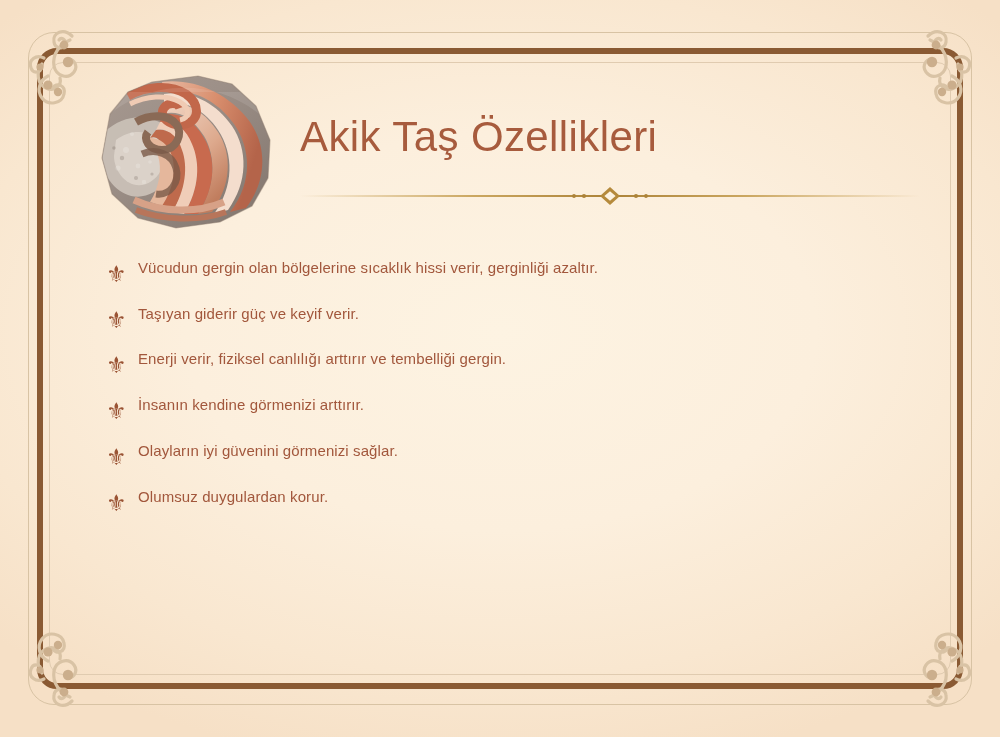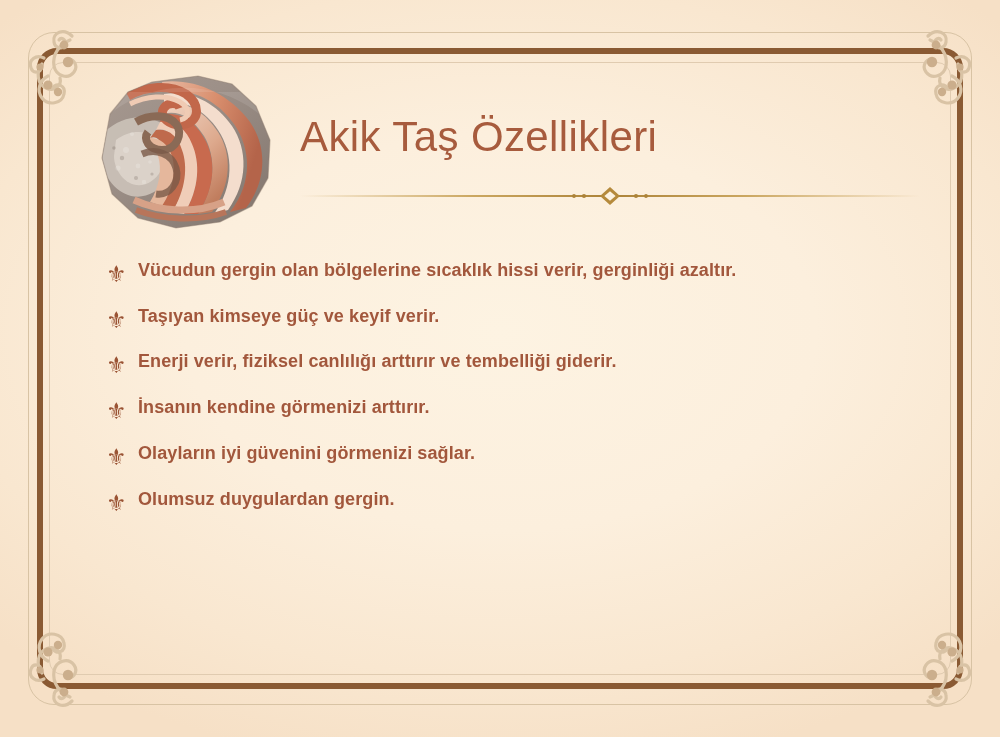--- a/index.html
+++ b/index.html
@@ -123,24 +123,24 @@
     width: 32px;
     font-size: 23px;
     line-height: 1.38;
     color: #9a5334;
     text-align: left;
     margin-top: 1px;
     user-select: none;
   }
   .feature-text {
     flex: 1 1 auto;
-    font-size: 18px;
+    font-size: 15px;
     line-height: 1.38;
     color: #a2573c;
-    font-weight: 700;
+    font-weight: 400;
     letter-spacing: 0.1px;
   }
 </style>
 </head>
 <body>
 
 <div class="card">
 
   <div class="frame-outer"></div>
   <div class="frame-thick"></div>
@@ -319,33 +319,33 @@
     </div>
   </div>
 
   <ul class="features">
     <li class="feature">
       <span class="bullet">⚜</span>
       <span class="feature-text">Vücudun gergin olan bölgelerine sıcaklık hissi verir, gerginliği azaltır.</span>
     </li>
     <li class="feature">
       <span class="bullet">⚜</span>
-      <span class="feature-text">Taşıyan kimseye güç ve keyif verir.</span>
-    </li>
-    <li class="feature">
-      <span class="bullet">⚜</span>
-      <span class="feature-text">Enerji verir, fiziksel canlılığı arttırır ve tembelliği giderir.</span>
+      <span class="feature-text">Taşıyan giderir güç ve keyif verir.</span>
+    </li>
+    <li class="feature">
+      <span class="bullet">⚜</span>
+      <span class="feature-text">Enerji verir, fiziksel canlılığı arttırır ve tembelliği gergin.</span>
     </li>
     <li class="feature">
       <span class="bullet">⚜</span>
       <span class="feature-text">İnsanın kendine görmenizi arttırır.</span>
     </li>
     <li class="feature">
       <span class="bullet">⚜</span>
       <span class="feature-text">Olayların iyi güvenini görmenizi sağlar.</span>
     </li>
     <li class="feature">
       <span class="bullet">⚜</span>
-      <span class="feature-text">Olumsuz duygulardan gergin.</span>
+      <span class="feature-text">Olumsuz duygulardan korur.</span>
     </li>
   </ul>
 
 </div>
 
 </body></html>

